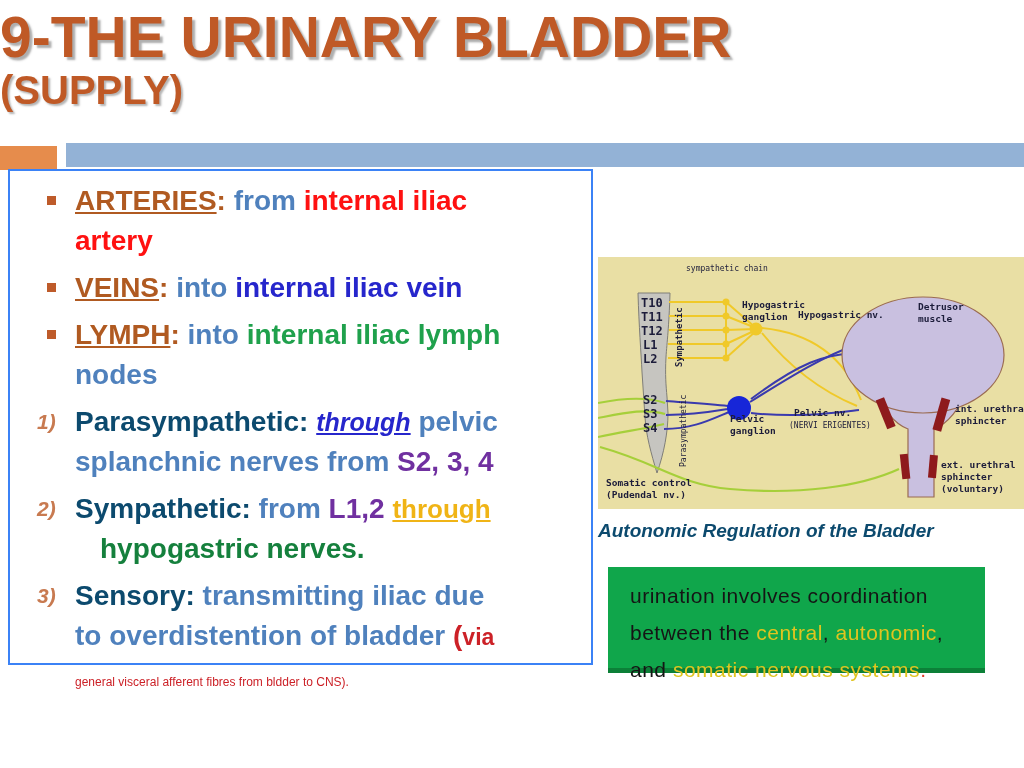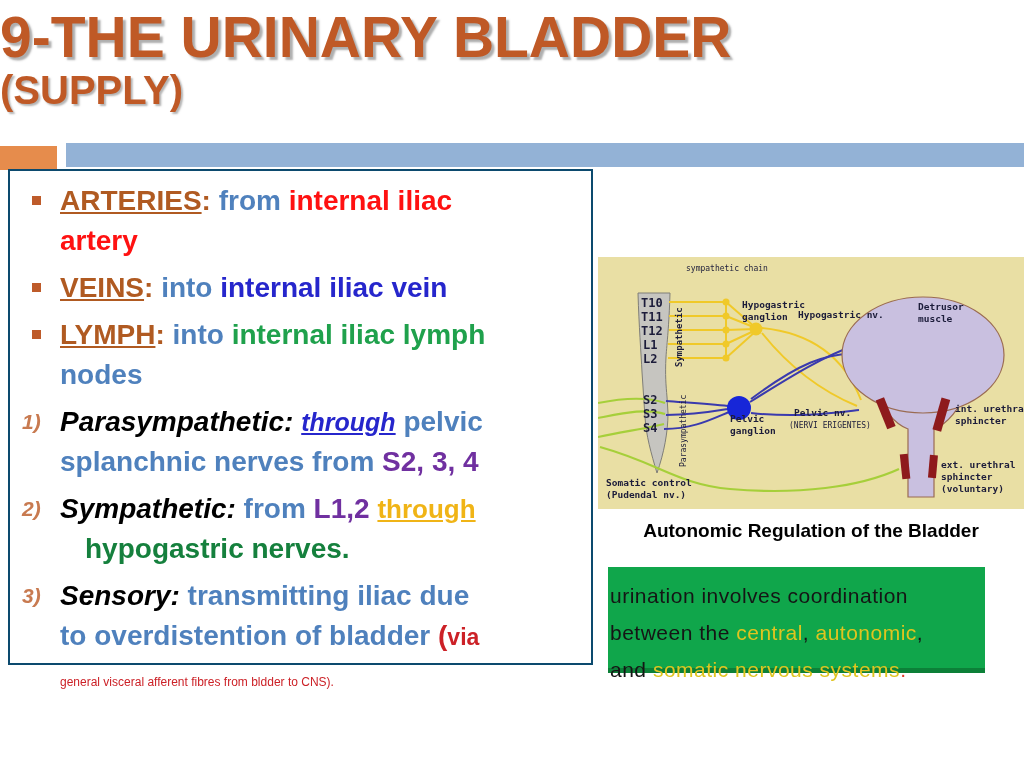--- a/index.html
+++ b/index.html
@@ -16,54 +16,54 @@
   .sub-title{
     font-size:40px;font-weight:bold;color:#BF5926;
     text-shadow:2px 2px 2px rgba(130,130,130,.6);margin:0;
   }
   
   .band-orange{position:absolute;left:0;top:146px;width:57px;height:24px;background:#E68C4C;}
   .band-blue{position:absolute;left:66px;top:143px;width:958px;height:24px;background:#93B2D6;}
   
   .text-box{
     position:absolute;left:8px;top:169px;width:585px;height:496px;
-    border:2px solid #0c4a6e;background:#fff;box-sizing:border-box;
-    padding:10px 6px 0 10px;
+    border:2px solid #3b82f6;background:#fff;box-sizing:border-box;
+    padding:10px 6px 0 25px;
   }
   .item{display:flex;align-items:flex-start;margin-bottom:7px;}
   .marker{flex:0 0 40px;display:flex;justify-content:flex-start;}
   .sq{width:9px;height:9px;background:#BE5B2A;margin-top:15px;margin-left:12px;}
   .num{font-size:21px;font-weight:bold;font-style:italic;color:#C87A50;line-height:40px;margin-left:2px;}
   .content{flex:1;font-size:28px;font-weight:bold;line-height:40px;color:#4F81BD;}
   
   .seg-brownu{color:#B05A21;text-decoration:underline;}
   .seg-brown{color:#B05A21;}
   .seg-steel{color:#4F81BD;}
   .seg-red{color:#FF1111;}
   .seg-blue{color:#2626CC;}
   .seg-blueu{color:#2626CC;font-style:italic;text-decoration:underline;font-size:25px;}
   .seg-green{color:#1FA14C;}
-  .seg-greenh{color:#000000;font-style:italic;}
+  .seg-greenh{color:#0c4a6e;}
   .seg-purple{color:#7030A0;}
   .seg-gold{color:#15803d;margin-left:25px;}
   .seg-goldu{color:#F0B416;text-decoration:underline;font-size:26px;}
   .seg-crimson{color:#CC2127;}
   .seg-via{color:#CC2127;font-weight:bold;font-size:23px;}
   .seg-crimsonsm{color:#CC2127;font-weight:normal;font-size:12px;line-height:30px;}
   
   .diagram{position:absolute;left:598px;top:257px;width:426px;height:252px;}
   .fig-caption{
-    position:absolute;left:598px;top:520px;width:426px;text-align:center;
-    font-size:19px;font-weight:bold;color:#000000;
+    position:absolute;left:598px;top:520px;width:426px;text-align:left;
+    font-size:19px;font-weight:bold;color:#0c4a6e;font-style:italic;
   }
   
   .note-box{
     position:absolute;left:608px;top:567px;width:377px;height:106px;
     background:#10A64B;border-bottom:5px solid #0C8038;box-sizing:border-box;
-    padding:10px 14px 0 2px;
+    padding:10px 14px 0 22px;
     font-size:21px;color:#151515;line-height:37px;letter-spacing:.5px;
   }
   .seg-link{color:#E0C41F;}
   .seg-reddot{color:#E03C28;}
   .seg-black{color:#151515;}
   
   .dtx{font-family:"DejaVu Sans Mono",monospace;fill:#1C1C3A;}
 </style>
 </head>
 <body>

